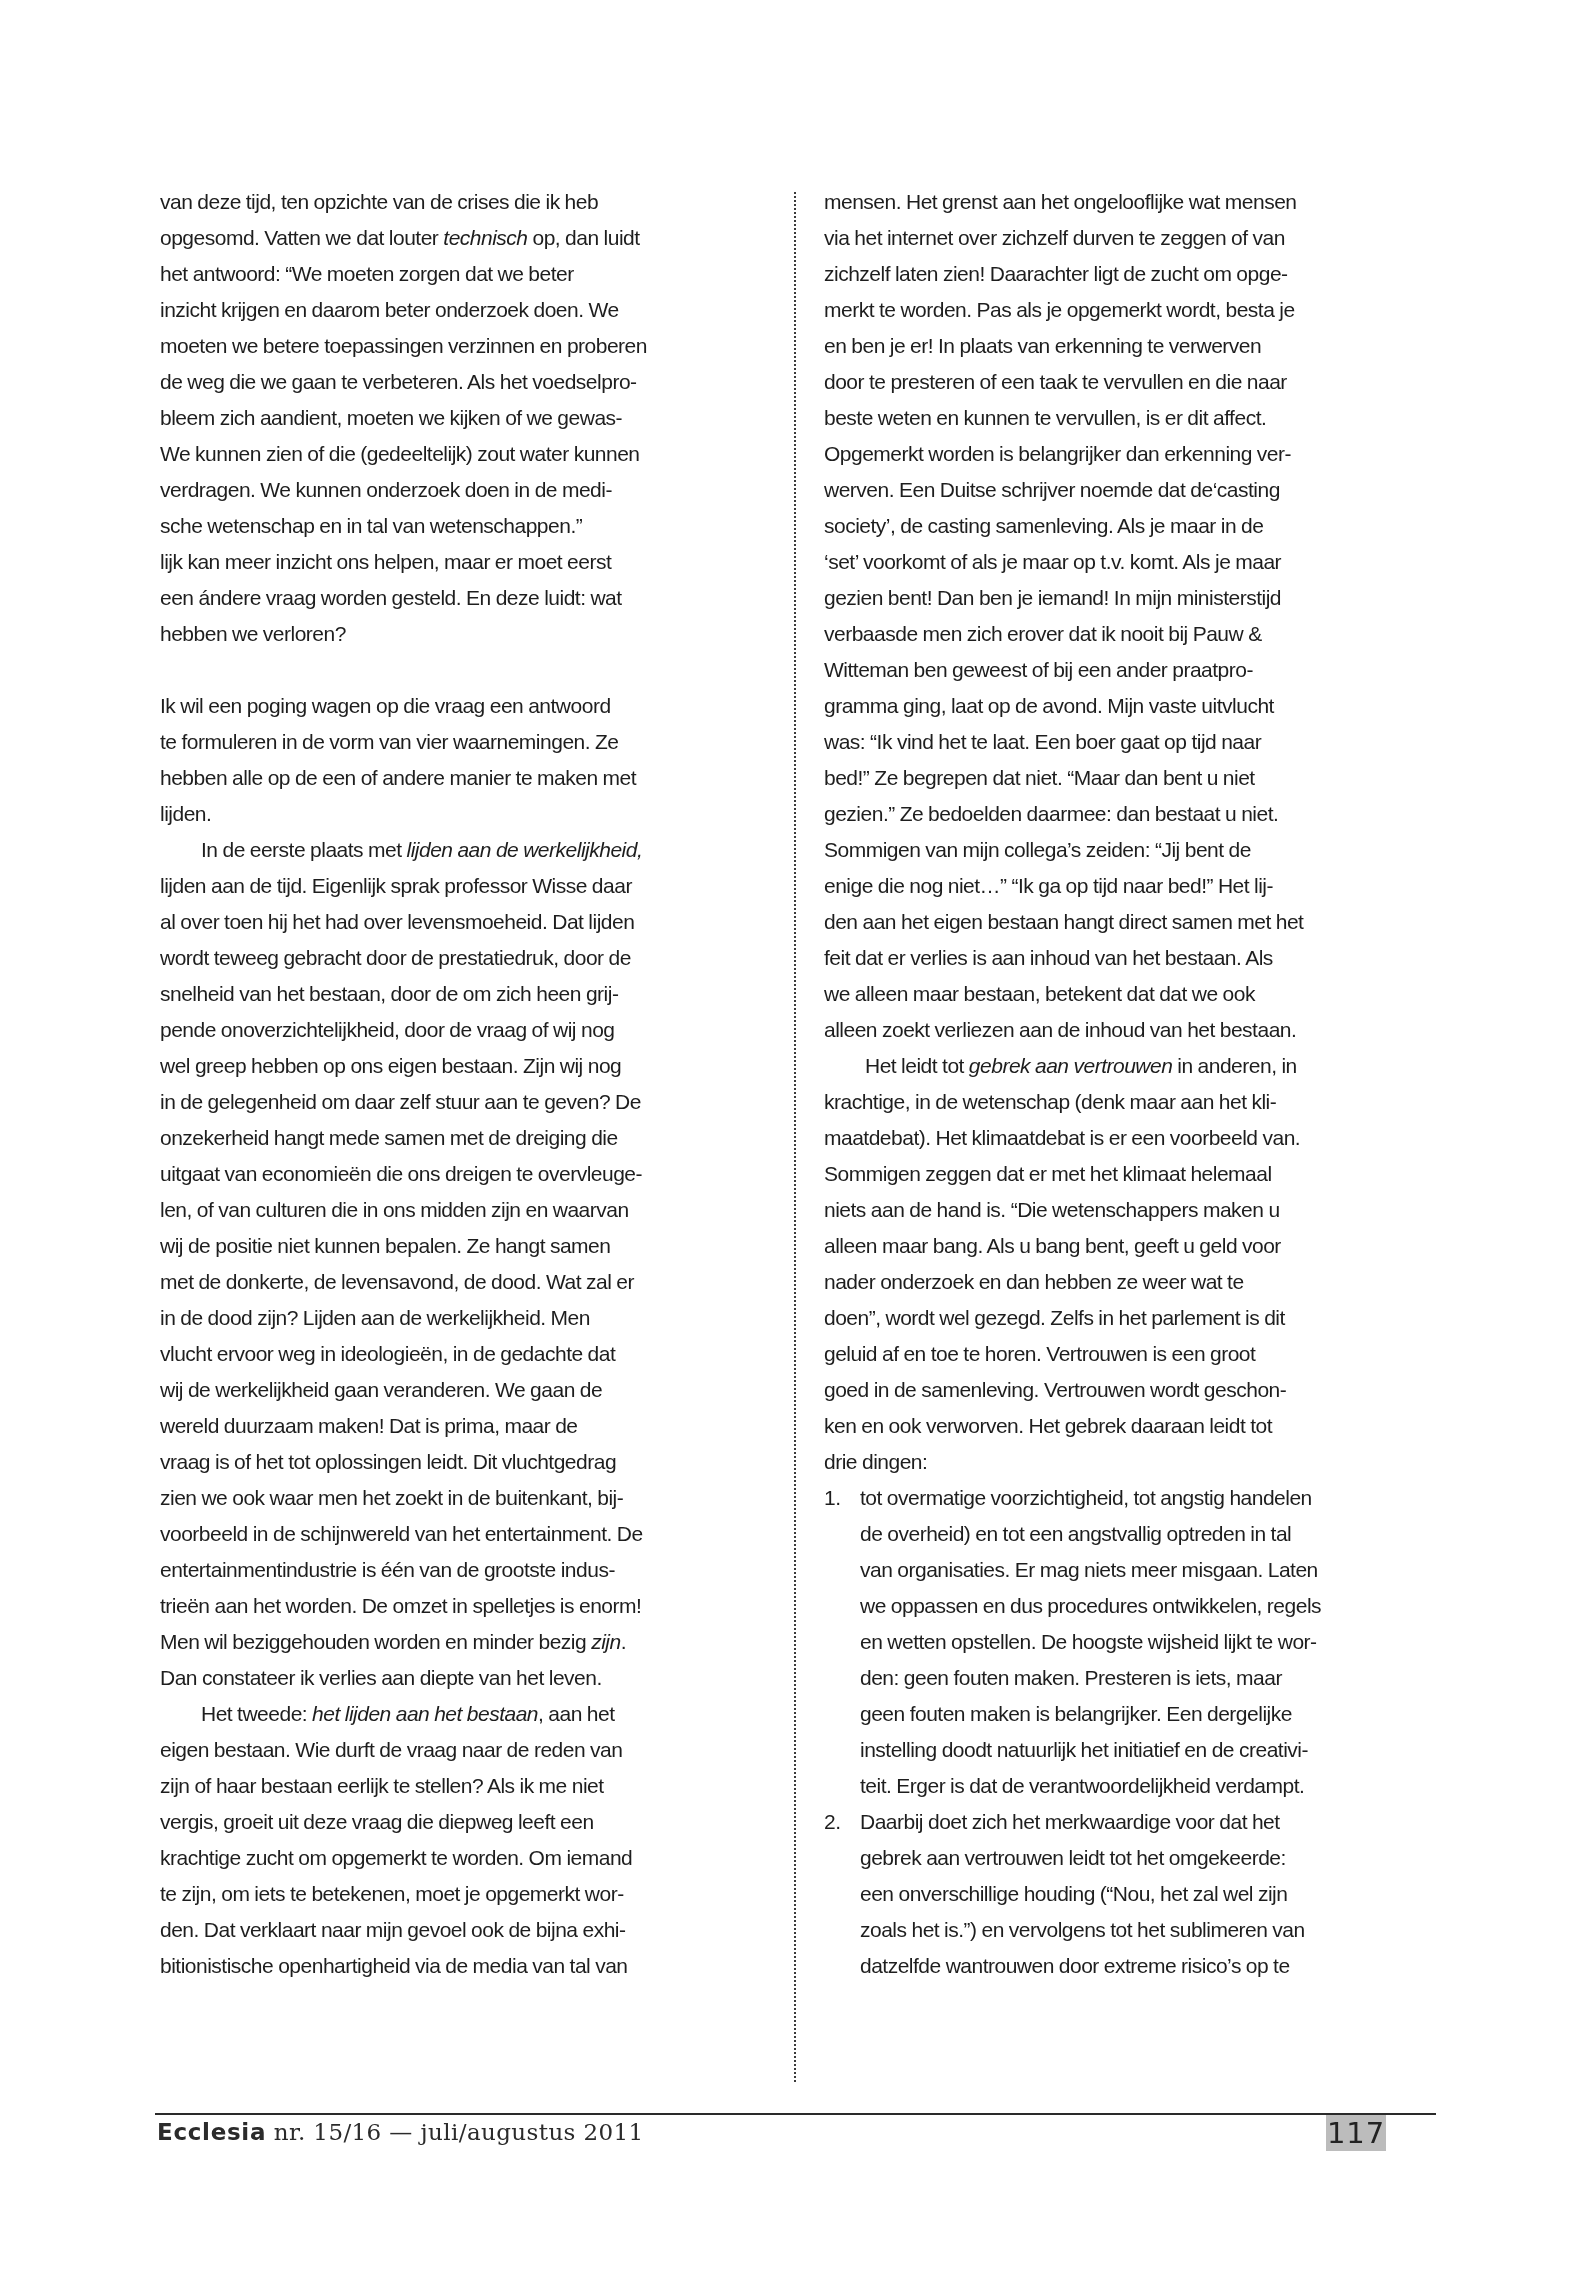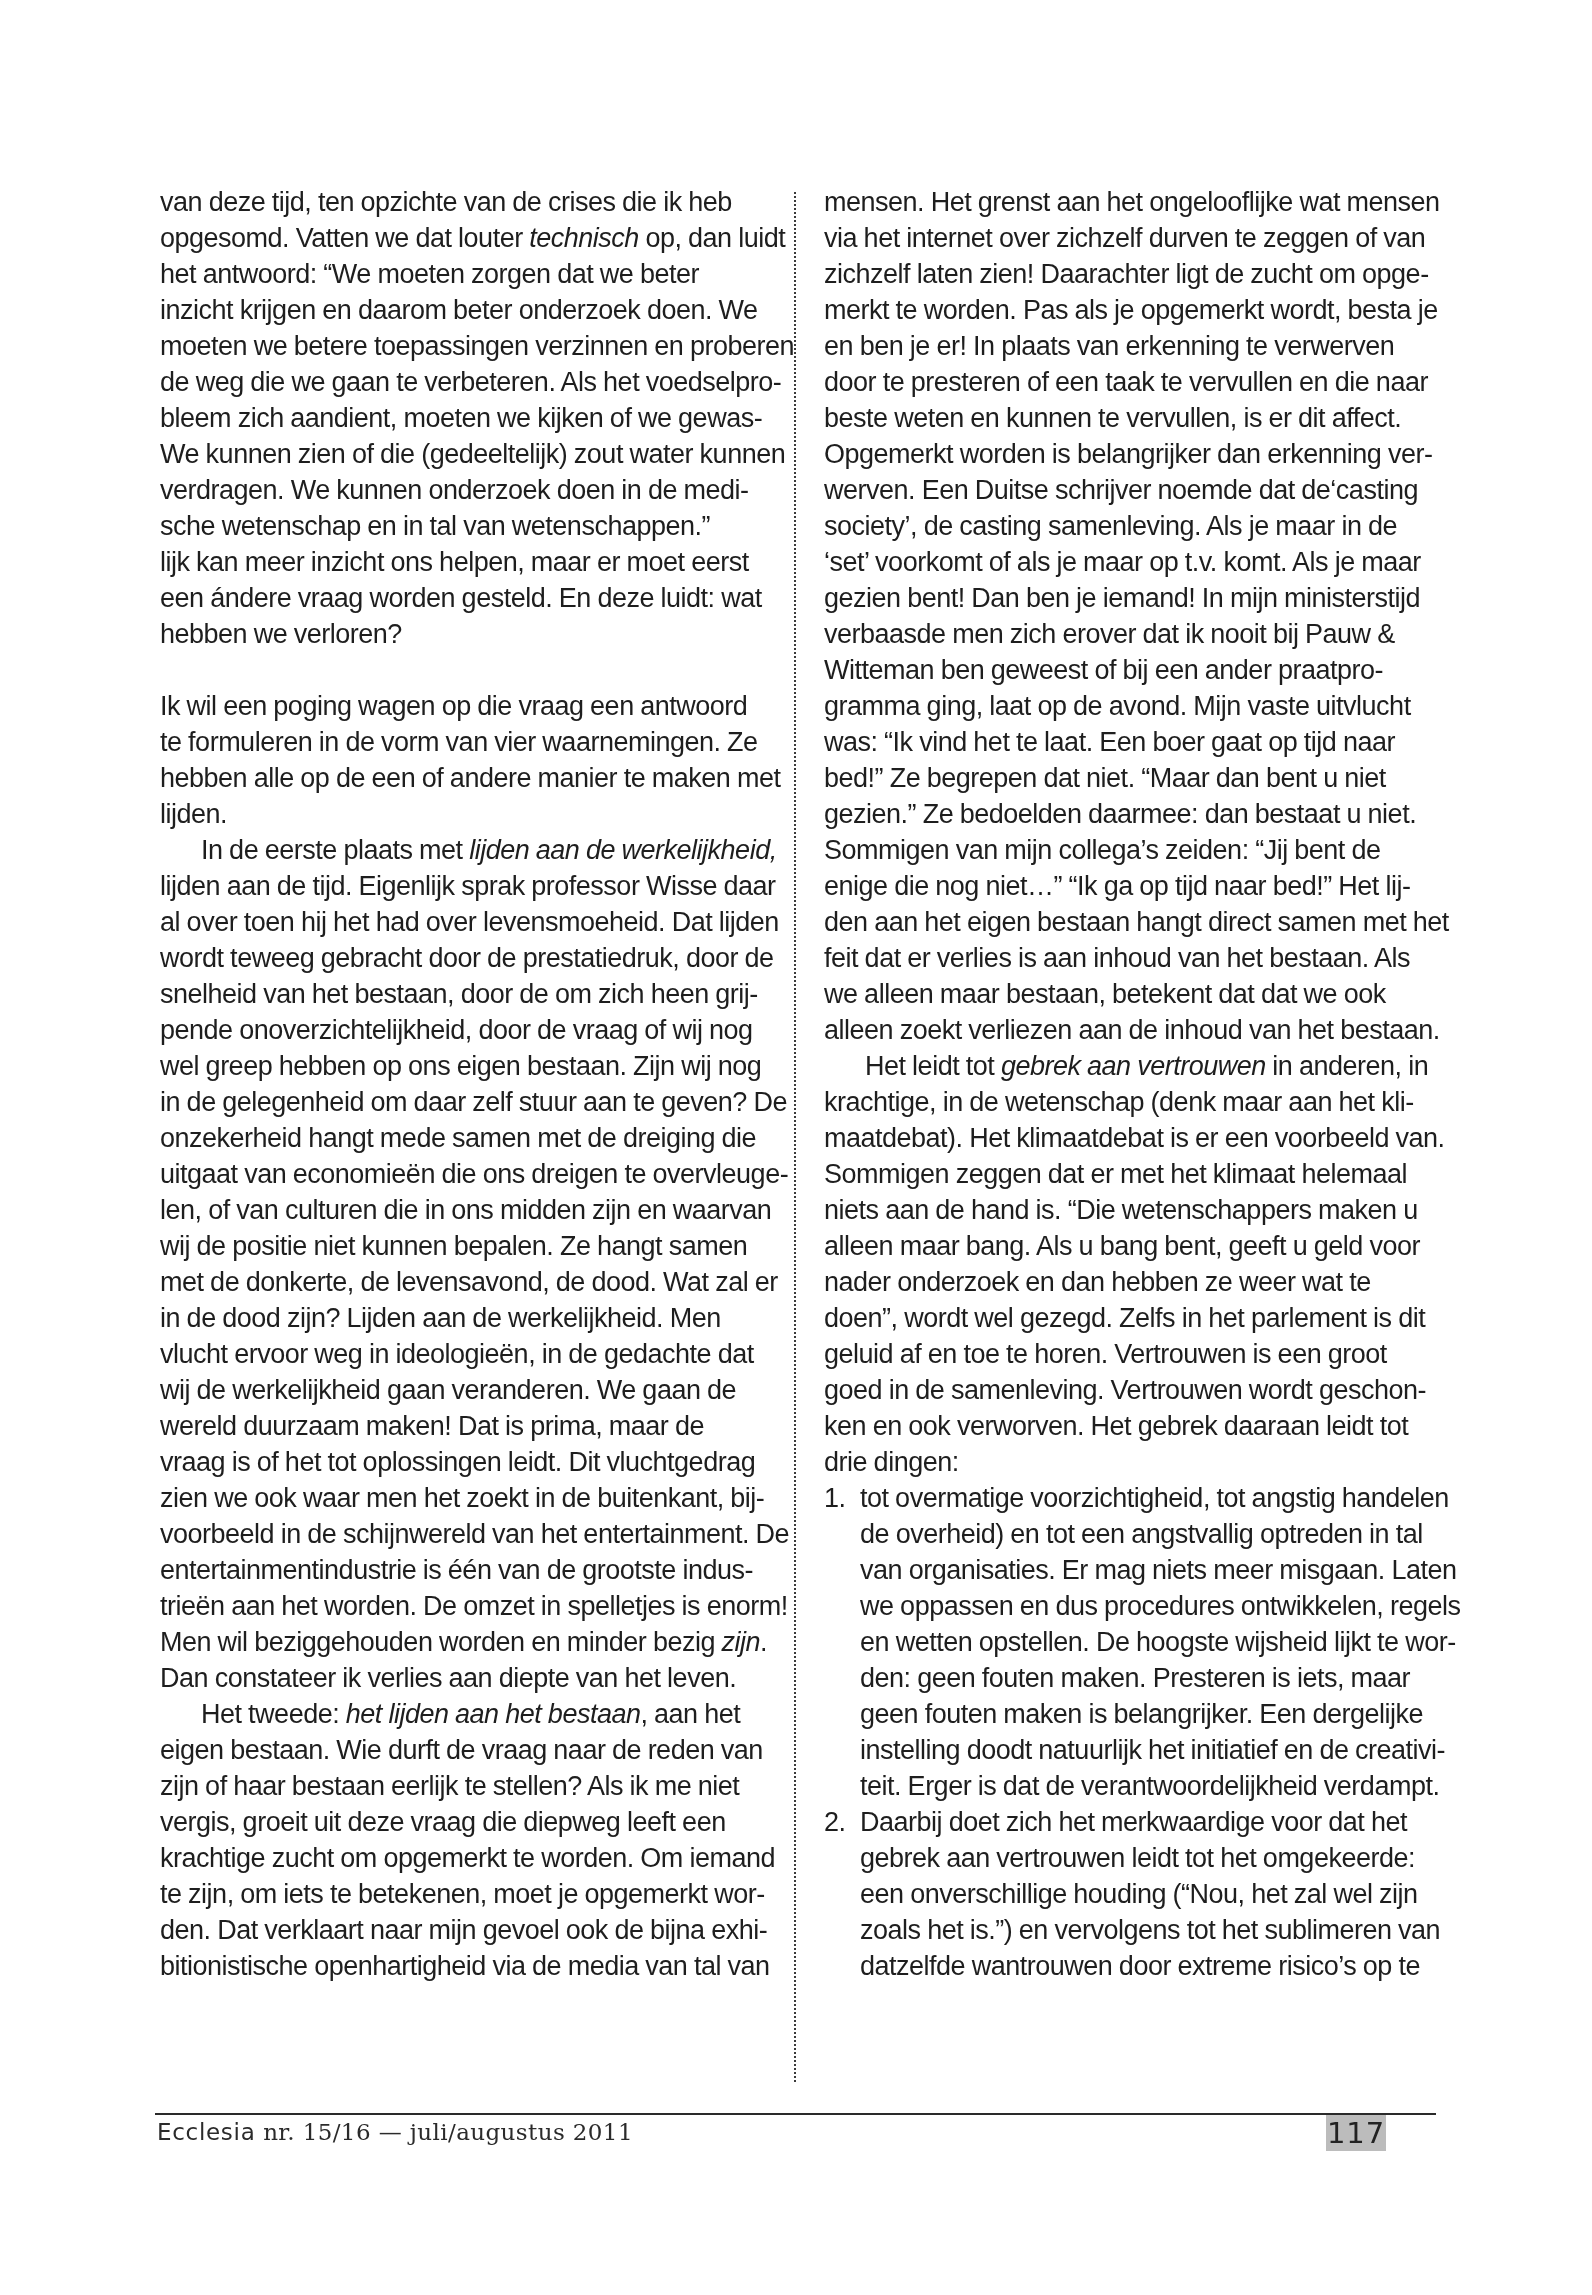--- a/index.html
+++ b/index.html
@@ -1,29 +1,29 @@
 <!DOCTYPE html>
 <html style="font-size:14px"><head>
 <meta charset="utf-8">
 <style>
   html, body { margin: 0; padding: 0; background: #ffffff; }
   body { width: 1592px; height: 2295px; position: relative; overflow: hidden; }
   .page { position: absolute; left: 0; top: 0; width: 1592px; height: 2295px; background: #fff; }
-  .col { position: absolute; top: 184px; font-family: "Liberation Sans", sans-serif; font-size: 27px; color: #1e1e1e; letter-spacing: -0.5px; word-spacing: -0.4px; }
+  .col { position: absolute; top: 184px; font-family: "Liberation Sans", sans-serif; font-size: 21px; color: #1e1e1e; letter-spacing: -0.5px; word-spacing: -0.4px; }
   .col-left { left: 160px; width: 617px; }
   .col-right { left: 824px; width: 630px; }
   .line { height: 36px; line-height: 36px; white-space: nowrap; position: relative; }
   .line.indent { padding-left: 41px; }
   .line.list { padding-left: 36px; }
   .line .num { position: absolute; left: 0; top: 0; }
   .seg-i { font-style: italic; }
   .divider { position: absolute; left: 794px; top: 192px; height: 1890px; width: 0; border-left: 2.6px dotted #3a3a3a; }
   .footer-rule { position: absolute; left: 155px; top: 2113px; width: 1281px; height: 1.7px; background: #2a2a2a; }
   .footer-text { position: absolute; left: 157px; top: 2119px; font-family: "DejaVu Serif", serif; font-size: 23px; color: #2b2b2b; letter-spacing: 0.4px; }
-  .footer-text .mag { font-family: "DejaVu Sans", sans-serif; font-weight: normal; letter-spacing: 0.7px; margin-top: 48px; }
+  .footer-text .mag { font-family: "DejaVu Sans", sans-serif; font-weight: bold; letter-spacing: 0.7px; margin-top: 48px; }
   .page-num-box { position: absolute; left: 1326px; top: 2115px; width: 60px; height: 36px; background: #bcbcbc; display: flex; align-items: center; justify-content: center; font-family: "DejaVu Sans", sans-serif; font-size: 29px; color: #222; letter-spacing: 0.9px; }
 </style>
 </head>
 <body>
 
 <div class="page">
   <div class="col col-left" id="col-left">
       <div class="line"><span>van deze tijd, ten opzichte van de crises die ik heb</span></div>
       <div class="line"><span>opgesomd. Vatten we dat louter </span><span class="seg-i">technisch</span><span> op, dan luidt</span></div>
       <div class="line"><span>het antwoord: “We moeten zorgen dat we beter</span></div>

